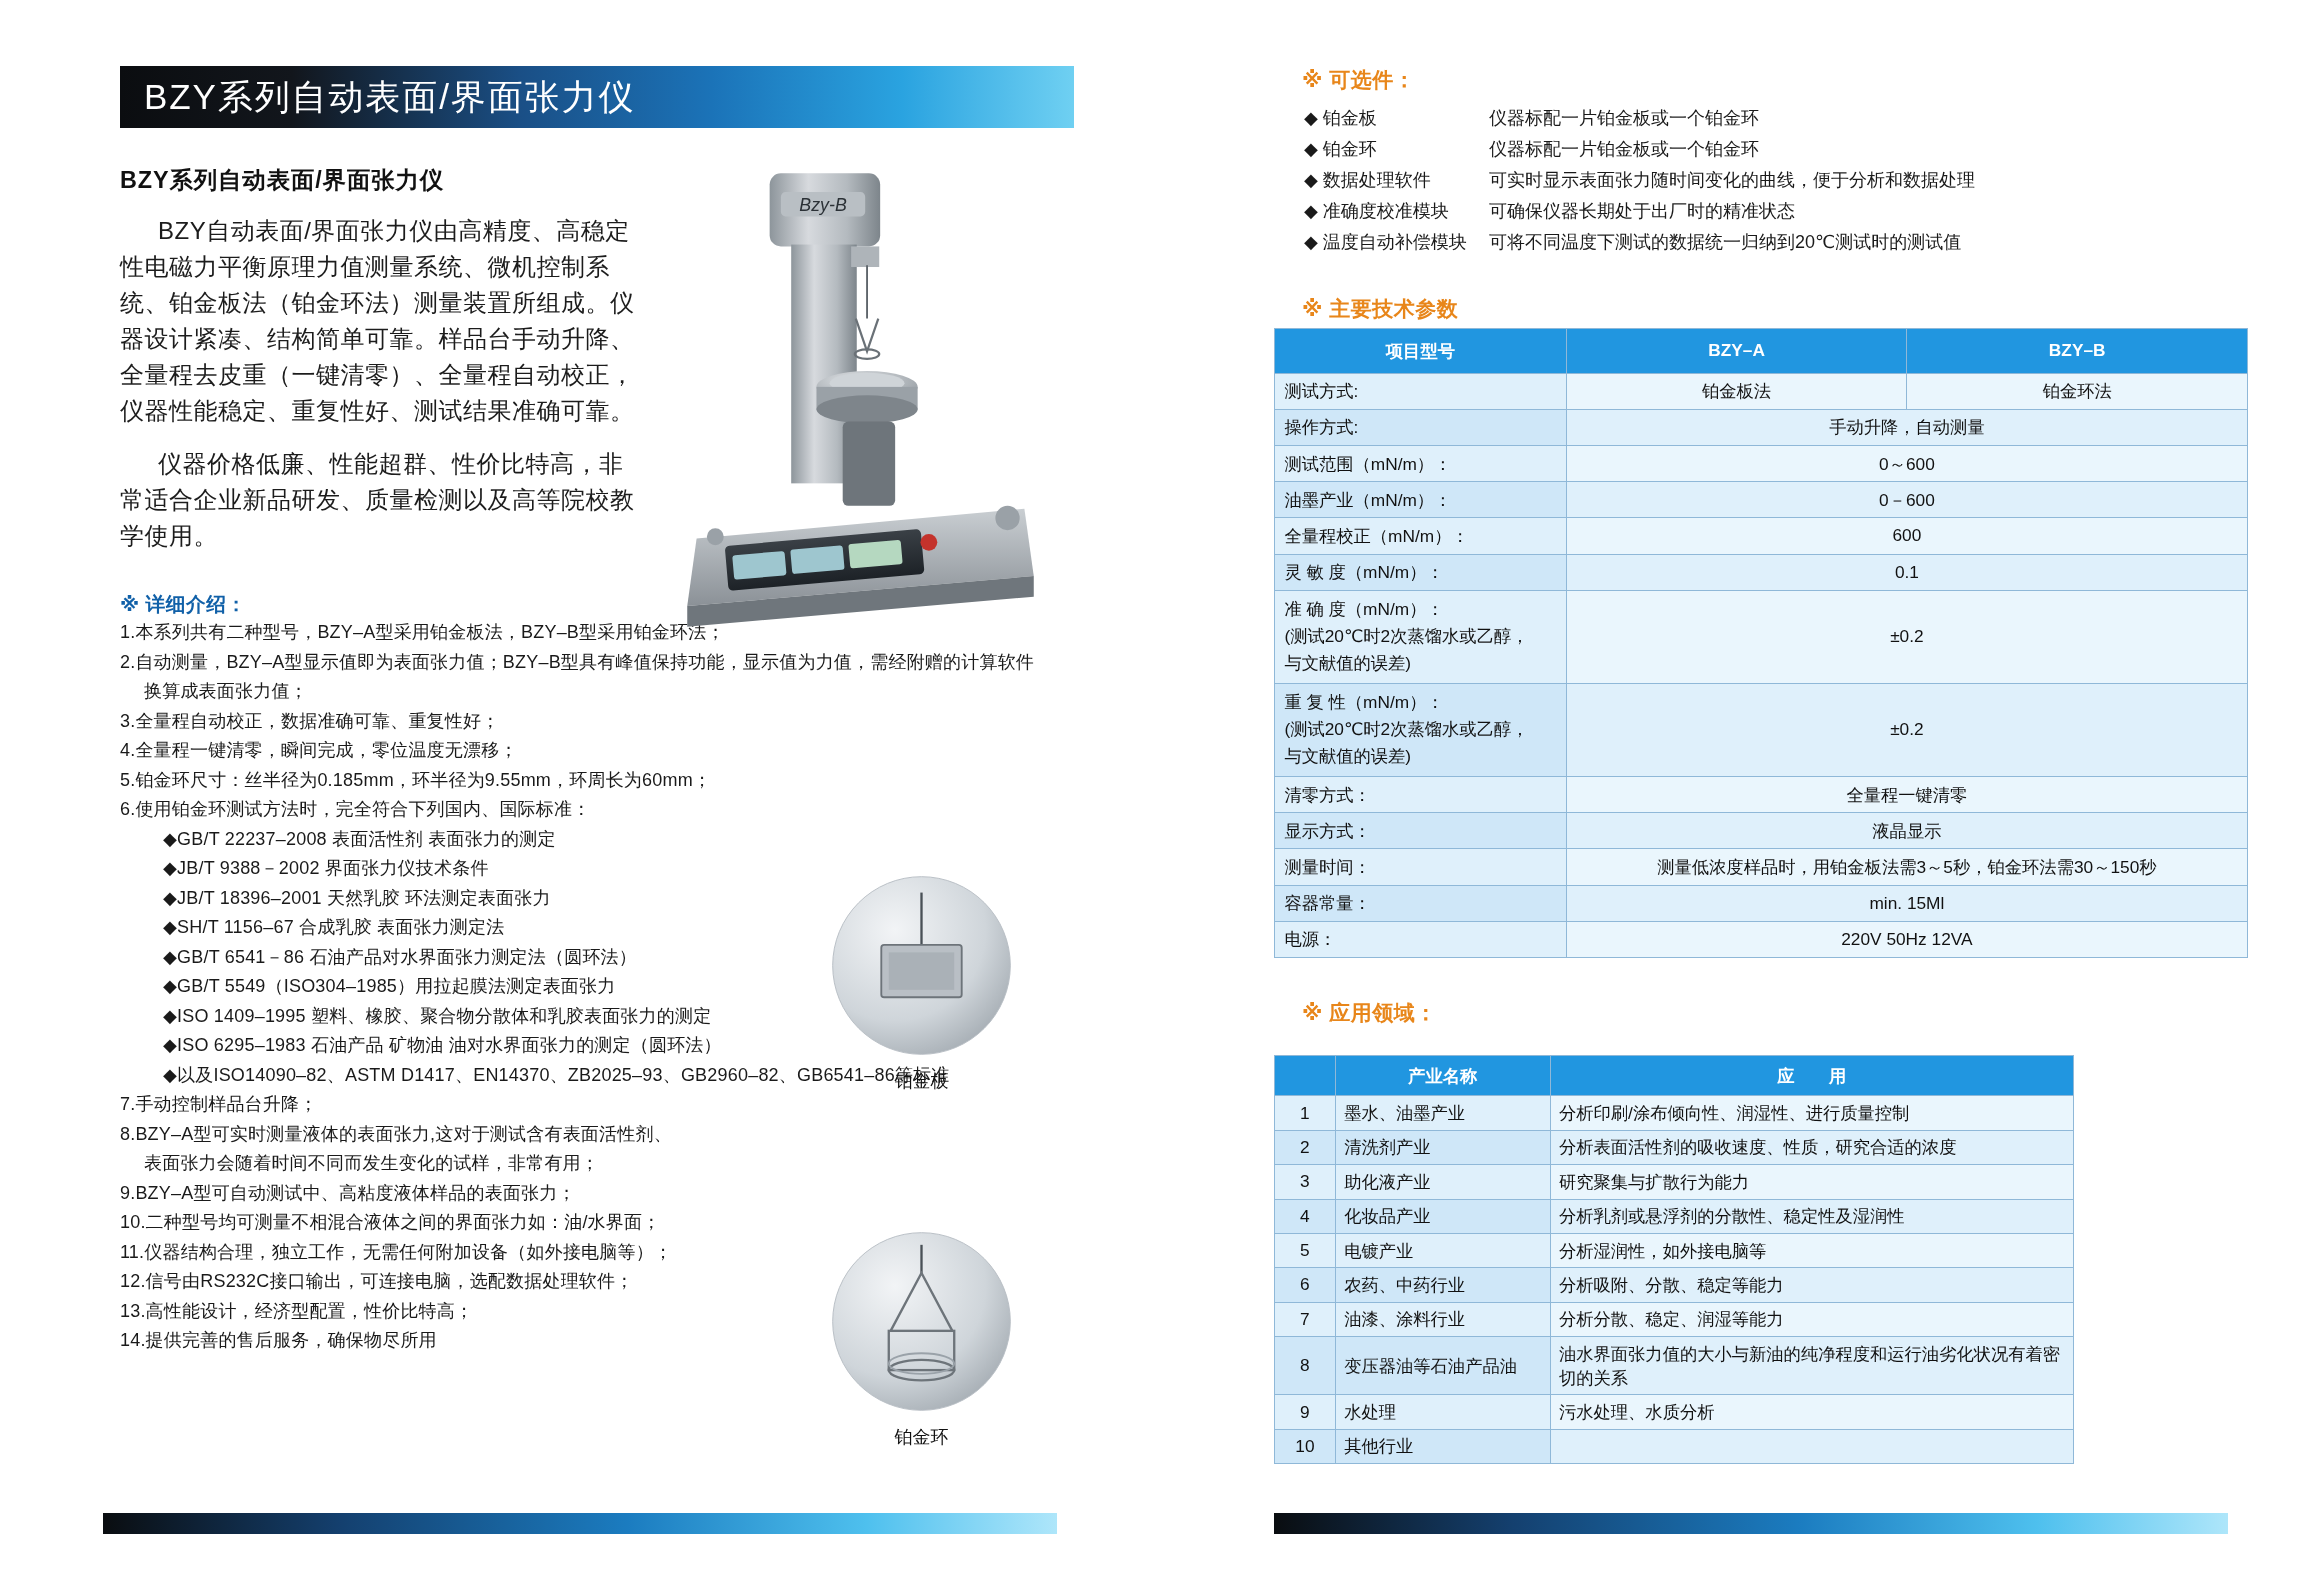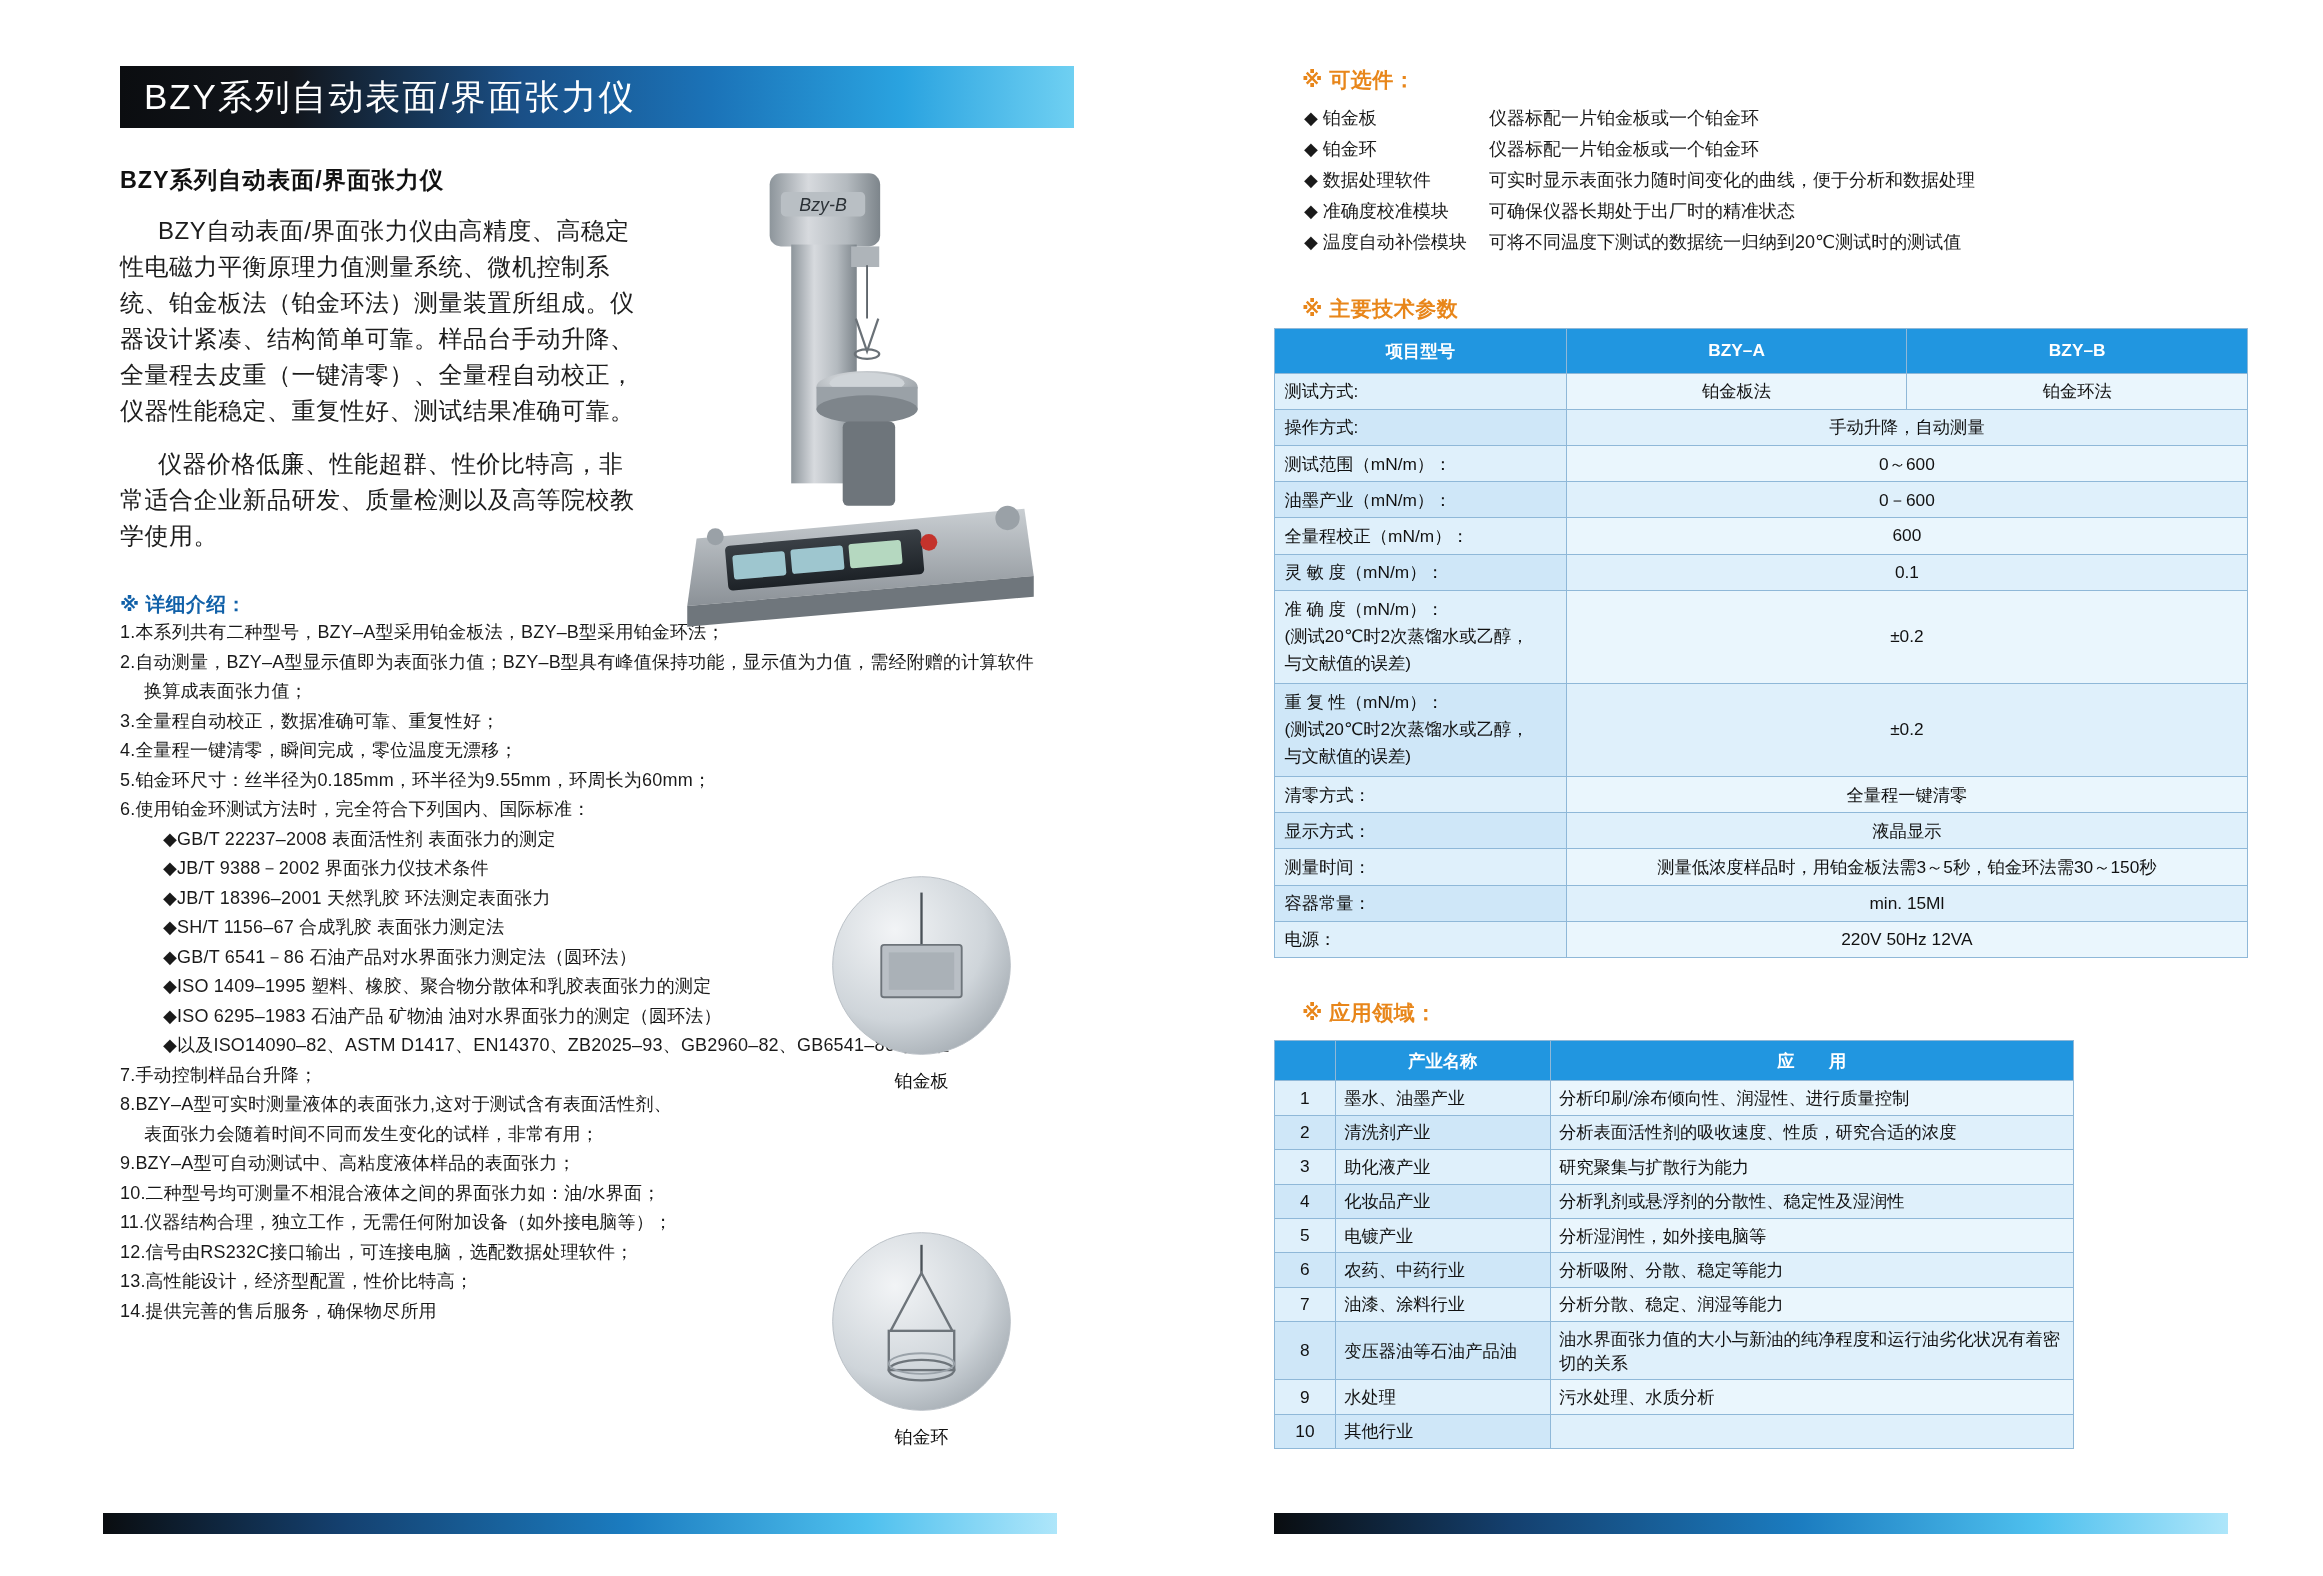--- a/index.html
+++ b/index.html
@@ -74,21 +74,21 @@
   }
   .spec-table thead th{
     background:#2196e0;color:#fff;font-weight:bold;text-align:center;height:32px;
   }
   .spec-table td.lbl{width:272px;background:#dff0fb;}
   .spec-table td.val{text-align:center;background:#eaf6fd;}
   .spec-table tr.alt td.lbl{background:#cfe7f8;}
   .spec-table tr.alt td.val{background:#dff0fb;}
   .spec-table td.ml{line-height:27px;}
 
-  .app-table{width:800px;margin-top:13px;}
+  .app-table{width:800px;margin-top:28px;}
   .app-table th,.app-table td{border:0.9px solid #8fb8d8;padding:4.7px 8.4px;color:#111;}
   .app-table thead th{background:#2196e0;color:#fff;text-align:center;height:30px;}
   .app-table td.idx{width:43px;text-align:center;background:#dff0fb;}
   .app-table td.nm{width:197px;background:#dff0fb;}
   .app-table td.ap{background:#eaf6fd;}
   .app-table tr.alt td.idx,.app-table tr.alt td.nm{background:#cfe7f8;}
   .app-table tr.alt td.ap{background:#dff0fb;}
 
   .diag{position:absolute;}
 </style>
@@ -171,20 +171,21 @@
     <div class="list-line">3.全量程自动校正，数据准确可靠、重复性好；</div>
     <div class="list-line">4.全量程一键清零，瞬间完成，零位温度无漂移；</div>
     <div class="list-line">5.铂金环尺寸：丝半径为0.185mm，环半径为9.55mm，环周长为60mm；</div>
     <div class="list-line">6.使用铂金环测试方法时，完全符合下列国内、国际标准：</div>
 
     <div class="list-line std">◆GB/T 22237–2008 表面活性剂 表面张力的测定</div>
     <div class="list-line std">◆JB/T 9388－2002 界面张力仪技术条件</div>
     <div class="list-line std">◆JB/T 18396–2001 天然乳胶 环法测定表面张力</div>
     <div class="list-line std">◆SH/T 1156–67 合成乳胶 表面张力测定法</div>
     <div class="list-line std">◆GB/T 6541－86 石油产品对水界面张力测定法（圆环法）</div>
+    <div class="list-line std">◆GB/T 5549（ISO304–1985）用拉起膜法测定表面张力</div>
     <div class="list-line std">◆ISO 1409–1995 塑料、橡胶、聚合物分散体和乳胶表面张力的测定</div>
     <div class="list-line std">◆ISO 6295–1983 石油产品 矿物油 油对水界面张力的测定（圆环法）</div>
     <div class="list-line std">◆以及ISO14090–82、ASTM D1417、EN14370、ZB2025–93、GB2960–82、GB6541–86等标准</div>
 
     <div class="list-line">7.手动控制样品台升降；</div>
     <div class="list-line">8.BZY–A型可实时测量液体的表面张力,这对于测试含有表面活性剂、</div>
     <div class="list-line indent">表面张力会随着时间不同而发生变化的试样，非常有用；</div>
     <div class="list-line">9.BZY–A型可自动测试中、高粘度液体样品的表面张力；</div>
     <div class="list-line">10.二种型号均可测量不相混合液体之间的界面张力如：油/水界面；</div>
     <div class="list-line">11.仪器结构合理，独立工作，无需任何附加设备（如外接电脑等）；</div>

